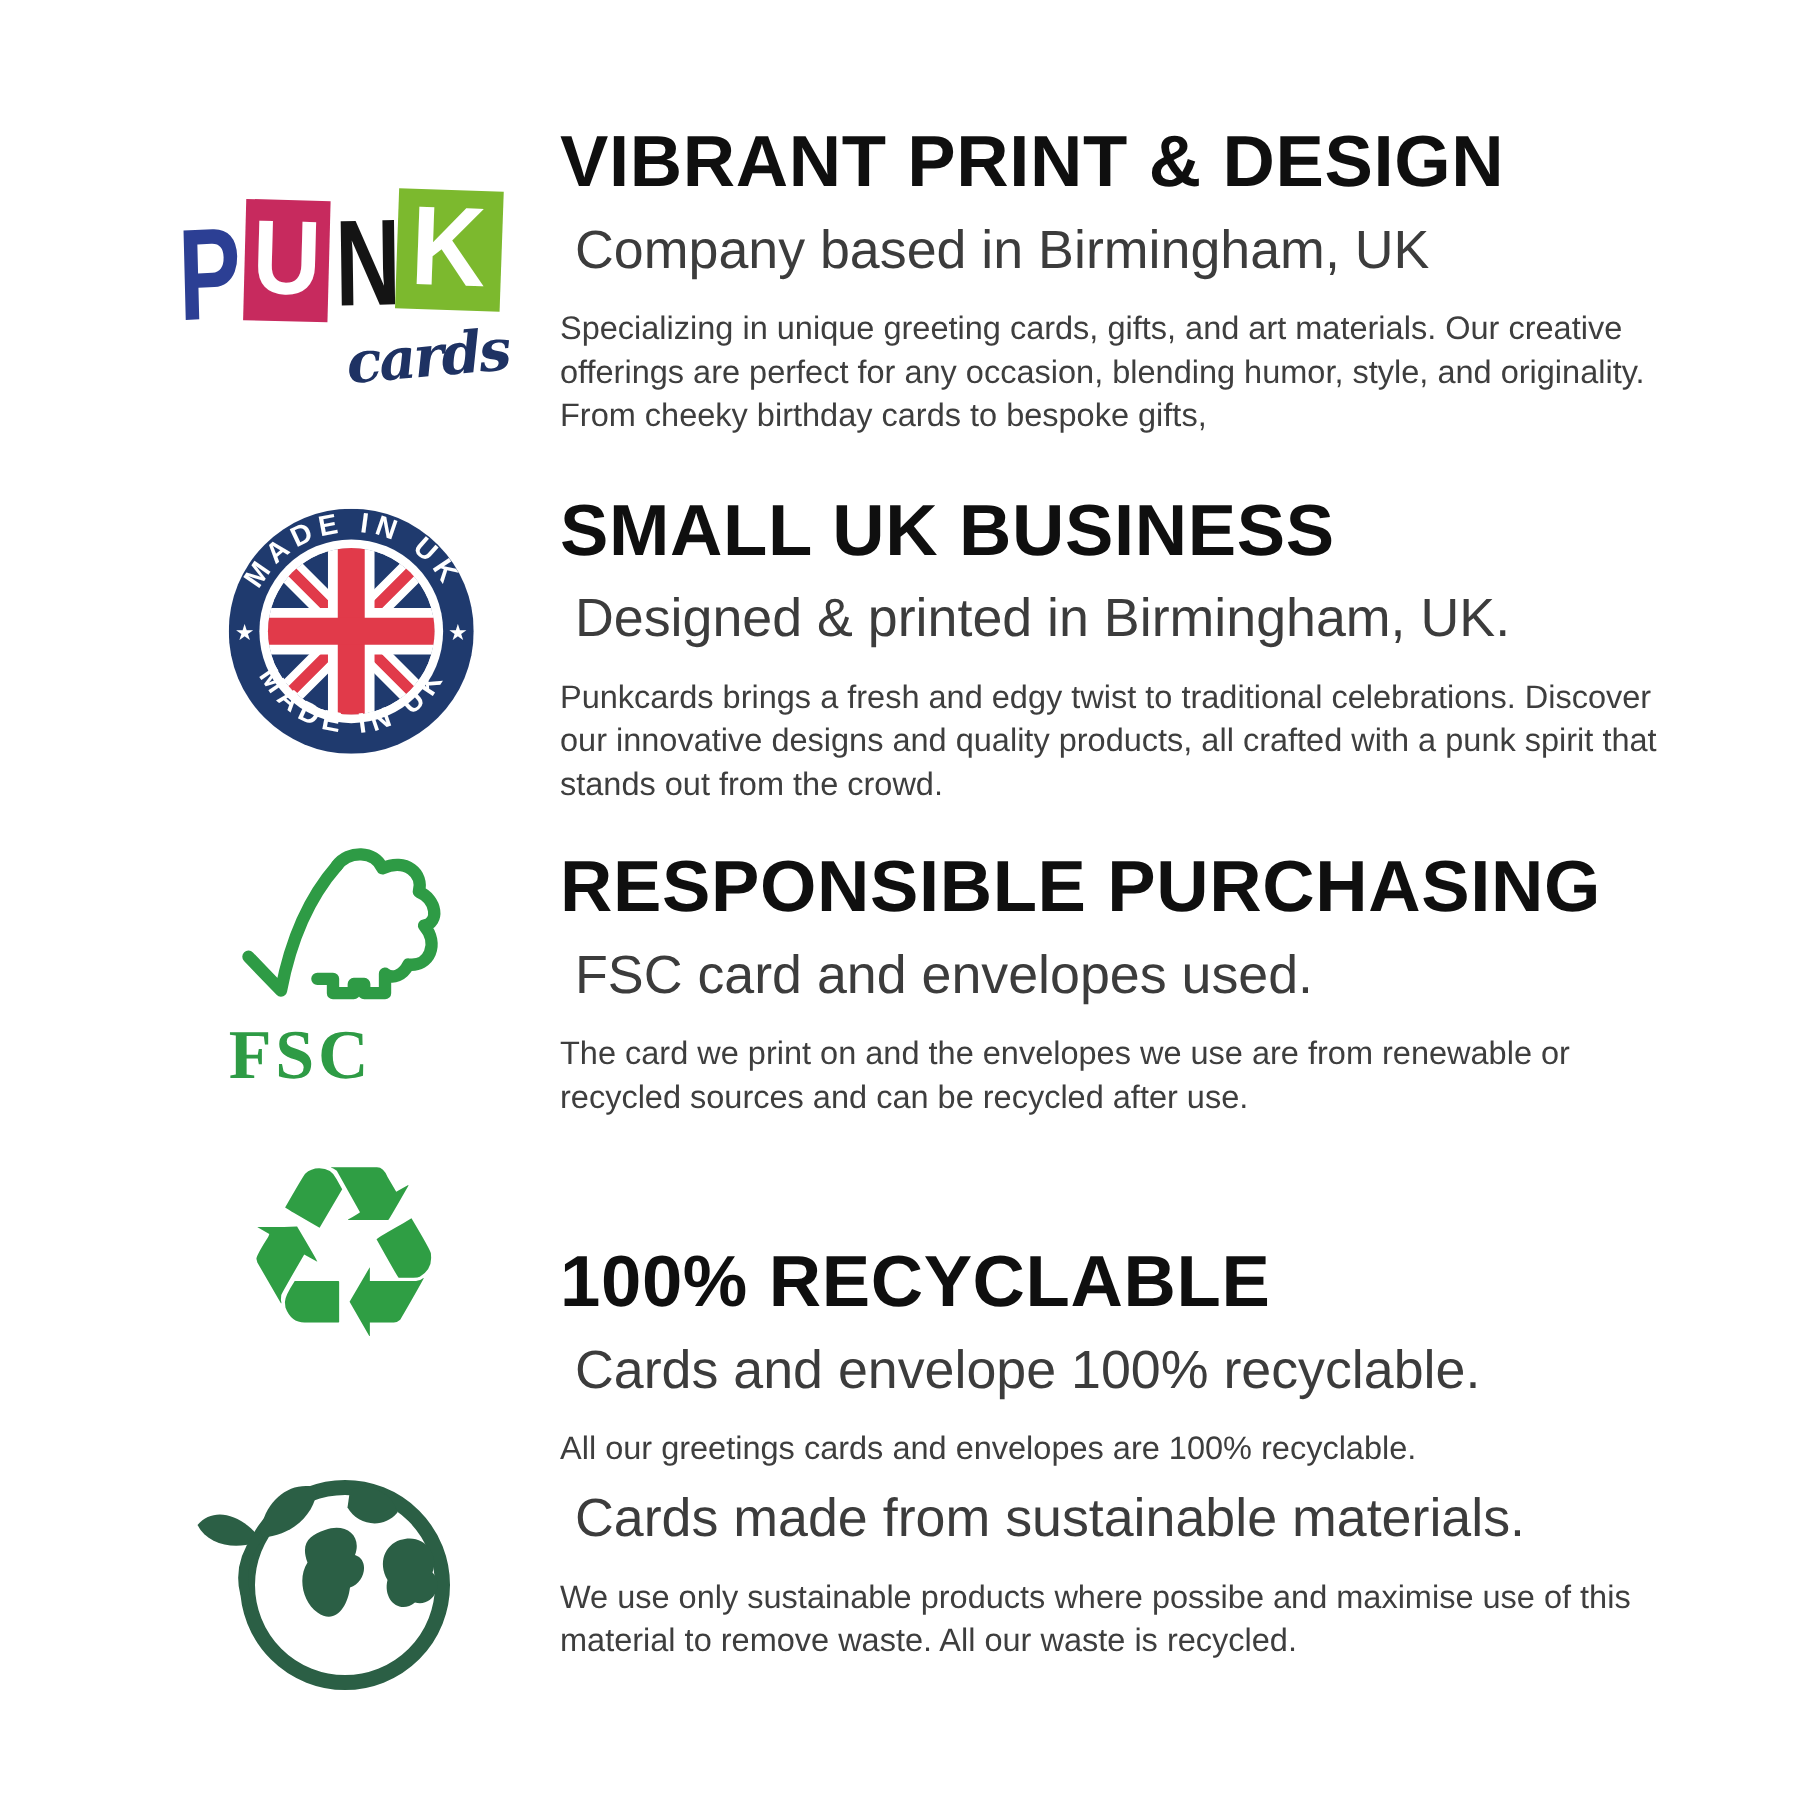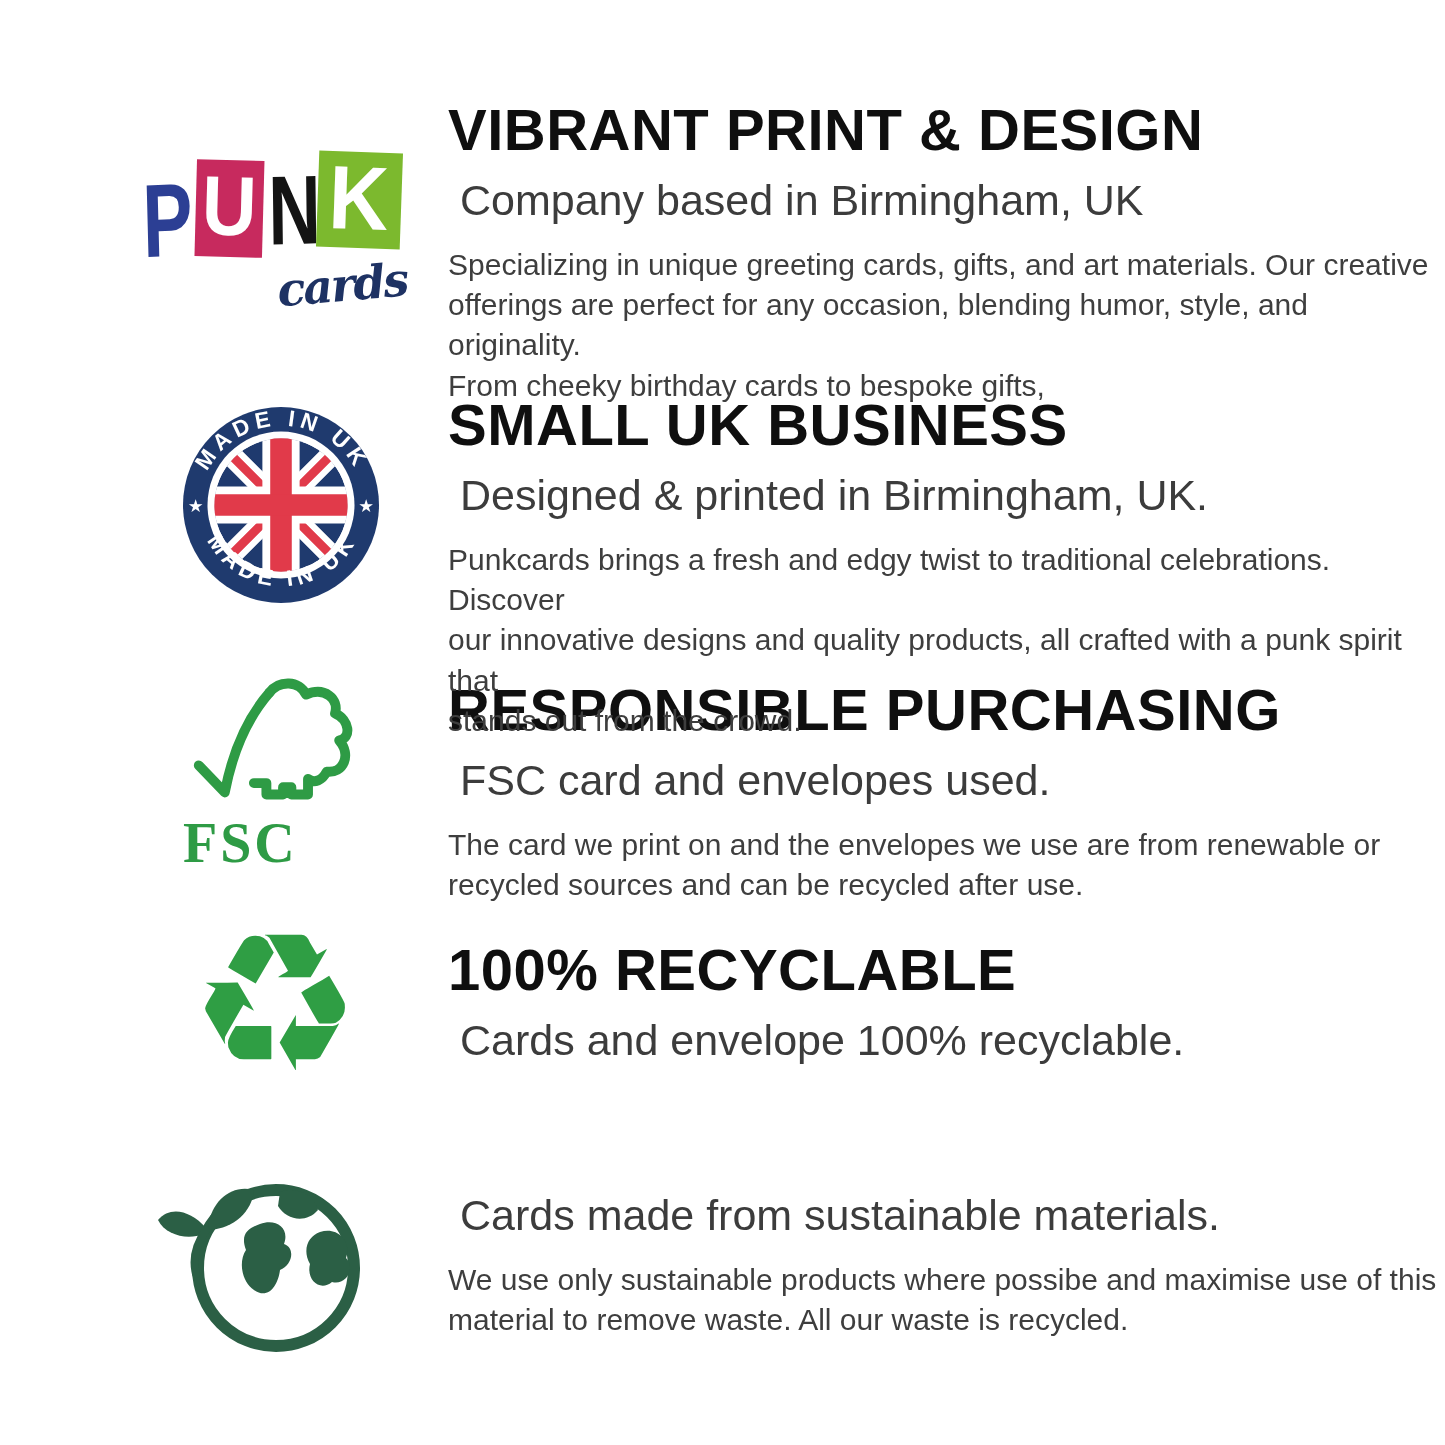--- a/index.html
+++ b/index.html
@@ -17,21 +17,21 @@
     font-size:58px;line-height:1.12;font-weight:700;
     color:#0f0f0f;letter-spacing:.5px;
   }
   .txt .sub{
     margin:13px 0 0 12px;
     font-size:43px;line-height:1.12;font-weight:400;
     color:#3c3c3c;
   }
   .txt .body{
     margin:21px 0 0 0;
-    font-size:30px;line-height:1.34;font-weight:400;
+    font-size:26px;line-height:1.34;font-weight:400;
     color:#3e3e3e;white-space:pre-line;
   }
   
   .punk-logo{
     position:absolute;left:133px;top:152px;width:276px;height:152px;
     display:flex;align-items:flex-start;
   }
   .pl{display:inline-block;font-weight:800;line-height:.82;}
   .pl-p{font-size:104px;color:#2c3f94;margin-top:26px;transform:scaleX(.72) rotate(-2deg);}
   .pl-u{font-size:84px;color:#ffffff;background:#c72a5e;padding:12px 7px 16px 7px;
@@ -157,23 +157,24 @@
   </section>
 
   <section class="txt" style="top:393px">
     <h2>SMALL UK BUSINESS</h2>
     <p class="sub">Designed &amp; printed in Birmingham, UK.</p>
     <p class="body">Punkcards brings a fresh and edgy twist to traditional celebrations. Discover
 our innovative designs and quality products, all crafted with a punk spirit that
 stands out from the crowd.</p>
   </section>
 
-  <section class="txt" style="top:938px">
+  <section class="txt" style="top:994px">
     <h2>100% RECYCLABLE</h2>
     <p class="sub">Cards and envelope 100% recyclable.</p>
+    <p class="body">All our greetings cards and envelopes are 100% recyclable.</p>
   </section>
 
   <section class="txt" style="top:1178px">
     <p class="sub">Cards made from sustainable materials.</p>
     <p class="body">We use only sustainable products where possibe and maximise use of this
 material to remove waste. All our waste is recycled.</p>
   </section>
 
 </div>
 

